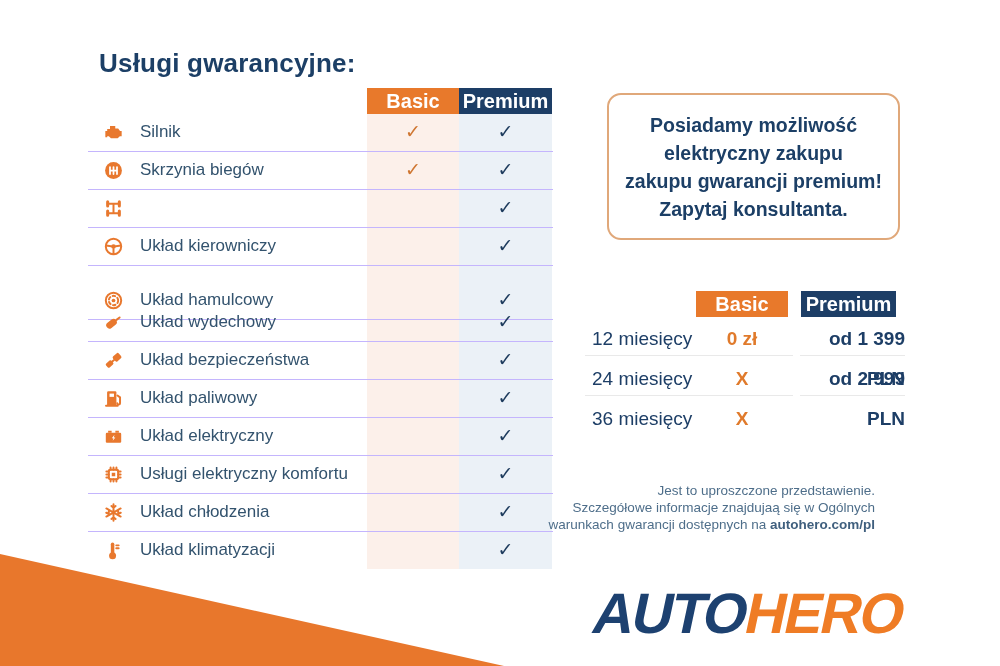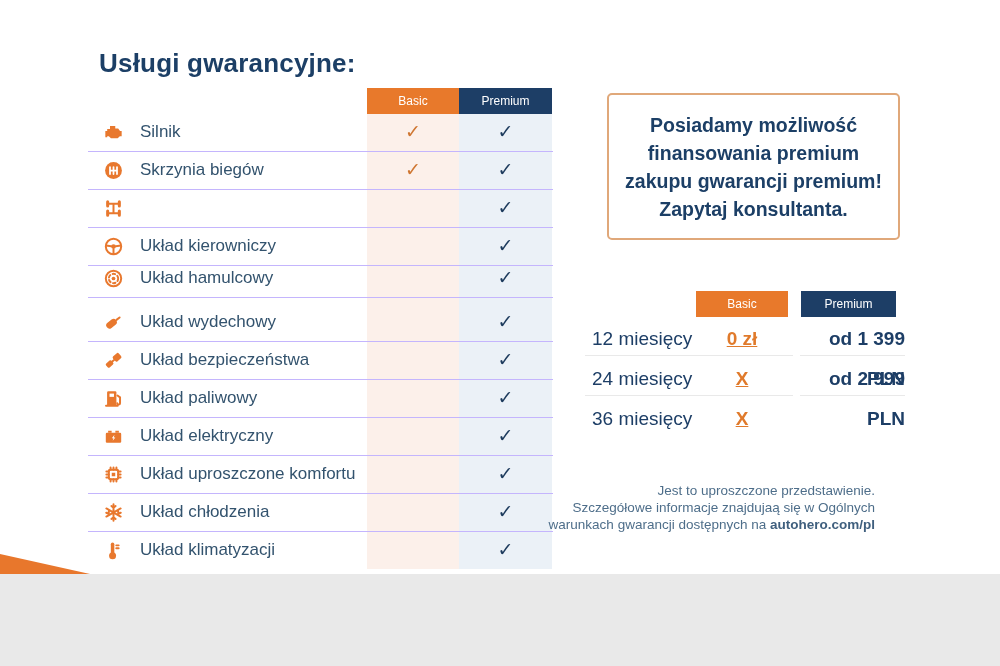--- a/index.html
+++ b/index.html
@@ -1,67 +1,67 @@
 <!DOCTYPE html>
 <html><head>
 <meta charset="utf-8">
 <style>
   html,body{margin:0;padding:0;background:#e9e9e9;}
   .canvas{
-    position:relative;width:1000px;height:574px;margin:0 auto;
+    position:relative;width:1000px;height:666px;margin:0 auto;
     background:#ffffff;overflow:hidden;
     font-family:"Liberation Sans","DejaVu Sans",sans-serif;
   }
   
   .wedge{
     position:absolute;left:0;top:0;width:1000px;height:666px;
     background:#e8772c;
     clip-path:polygon(0 554px,504px 666px,0 666px);
   }
   .page-title{
     position:absolute;left:99px;top:48px;
     font-size:26px;font-weight:bold;color:#1c3f66;letter-spacing:.2px;
   }
   
   .tint{position:absolute;top:114px;height:455px;}
   .tint.basic{left:367px;width:92px;background:#fcf0ea;}
   .tint.premium{left:459px;width:93px;background:#ebf1f7;}
   .chip{
     position:absolute;height:26px;line-height:26px;text-align:center;
-    color:#fff;font-weight:normal;font-size:12px;
+    color:#fff;font-weight:bold;font-size:20px;
   }
   .chip.svc-basic{left:367px;top:88px;width:92px;background:#e8792b;}
   .chip.svc-premium{left:459px;top:88px;width:93px;background:#1d3e66;}
   .srow{
     position:absolute;left:88px;width:465px;height:38px;
     display:flex;align-items:center;
     border-bottom:1px solid #c4b5fd;
   }
   .srow.last{border-bottom:none;}
   .srow .icn{position:absolute;left:14px;width:22px;height:22px;display:flex;align-items:center;justify-content:center;}
   .srow .icn svg{display:block;}
   .srow .lbl{margin-left:52px;font-size:17px;color:#33536e;}
   .check{
     position:absolute;text-align:center;font-size:19px;font-weight:bold;line-height:38px;top:0;
   }
   .check.b{left:279px;width:92px;color:#cf7631;}
   .check.p{left:371px;width:93px;color:#1c3a5c;}
   
   .promo{
     position:absolute;left:607px;top:93px;width:293px;height:147px;
-    border:2px solid #e0a87a;border-radius:5px;box-sizing:border-box;
+    border:2px solid #e0a87a;border-radius:14px;box-sizing:border-box;
     display:flex;flex-direction:column;align-items:center;justify-content:center;
     text-align:center;color:#1c3f66;font-weight:bold;font-size:19.5px;line-height:28px;
   }
   
   .chip.pr-basic{left:696px;top:291px;width:92px;background:#e8792b;}
   .chip.pr-premium{left:801px;top:291px;width:95px;background:#1d3e66;}
   .prow{position:absolute;left:585px;width:320px;height:40px;}
   .prow .period{position:absolute;left:7px;line-height:40px;font-size:19px;font-weight:normal;color:#1d3e66;}
-  .prow .bval{position:absolute;left:111px;width:92px;text-align:center;line-height:40px;font-size:19px;font-weight:bold;color:#e07a2b;text-decoration:underline;}
+  .prow .bval{position:absolute;left:111px;width:92px;text-align:center;line-height:40px;font-size:19px;font-weight:bold;color:#e07a2b;}
   .prow .pval{position:absolute;left:202px;width:118px;text-align:right;line-height:40px;font-size:19px;font-weight:bold;color:#1d3e66;}
   .pdiv{position:absolute;height:1px;background:#e9e9e9;}
   
   .disclaimer{
     position:absolute;left:470px;top:482px;width:405px;text-align:right;
     font-size:13.5px;line-height:17px;color:#4e6e8a;
   }
   .disclaimer b{color:#3f5f7e;}
   
   .logo{
@@ -130,21 +130,21 @@
             <circle class="ic" cx="9" cy="9" r="6.6"></circle>
             <circle class="icf" cx="9" cy="9" r="2"></circle>
             <path class="ic" d="M2.6 8.2L7 8.8M15.4 8.2L11 8.8M9 11.2V15.4"></path>
           </svg>
       </span>
       <span class="lbl">Układ kierowniczy</span>
       <span class="check b"></span>
       <span class="check p">✓</span>
     </div>
 
-    <div class="srow" style="top:259px">
+    <div class="srow" style="top:281px">
       <span class="icn">
         <svg width="21" height="21" viewBox="0 0 18 18">
             <circle class="ic" cx="9" cy="9" r="6.6"></circle>
             <circle class="ic" cx="9" cy="9" r="4" stroke-dasharray="2.2 2.2"></circle>
             <circle class="icf" cx="9" cy="9" r="1.6"></circle>
           </svg>
       </span>
       <span class="lbl">Układ hamulcowy</span>
       <span class="check b"></span>
       <span class="check p">✓</span>
@@ -206,21 +206,21 @@
     </div>
 
     <div class="srow" style="top:455px">
       <span class="icn">
         <svg width="21" height="21" viewBox="0 0 18 18">
             <rect class="ic" x="5" y="5" width="8" height="8" rx="1"></rect>
             <rect class="icf" x="7.5" y="7.5" width="3" height="3"></rect>
             <path class="ic" d="M6.5 5V2.9M9 5V2.9M11.5 5V2.9M6.5 15.1V13M9 15.1V13M11.5 15.1V13M5 6.5H2.9M5 9H2.9M5 11.5H2.9M13 6.5h2.1M13 9h2.1M13 11.5h2.1" stroke-width="1.4"></path>
           </svg>
       </span>
-      <span class="lbl">Układ uproszczone komfortu</span>
+      <span class="lbl">Usługi elektryczny komfortu</span>
       <span class="check b"></span>
       <span class="check p">✓</span>
     </div>
 
     <div class="srow" style="top:493px">
       <span class="icn">
         <svg width="21" height="21" viewBox="0 0 18 18">
             <path class="ic" d="M9 2v14M2.9 5.5l12.2 7M15.1 5.5l-12.2 7M7.2 3.5L9 5l1.8-1.5M7.2 14.5L9 13l1.8 1.5M2.8 9.2l2.1.9 0.1-2.3M15.2 9.2l-2.1.9-.1-2.3" stroke-width="1.5"></path>
           </svg>
       </span>
@@ -238,21 +238,21 @@
           </svg>
       </span>
       <span class="lbl">Układ klimatyzacji</span>
       <span class="check b"></span>
       <span class="check p">✓</span>
     </div>
   </div>
 
   <div class="promo">
     <div>Posiadamy możliwość</div>
-    <div>finansowania premium</div>
+    <div>elektryczny zakupu</div>
     <div>zakupu gwarancji premium!</div>
     <div>Zapytaj konsultanta.</div>
   </div>
 
   <div>
     <div class="chip pr-basic">Basic</div>
     <div class="chip pr-premium">Premium</div>
 
     <div class="prow" style="top:319px">
       <span class="period">12 miesięcy</span>

